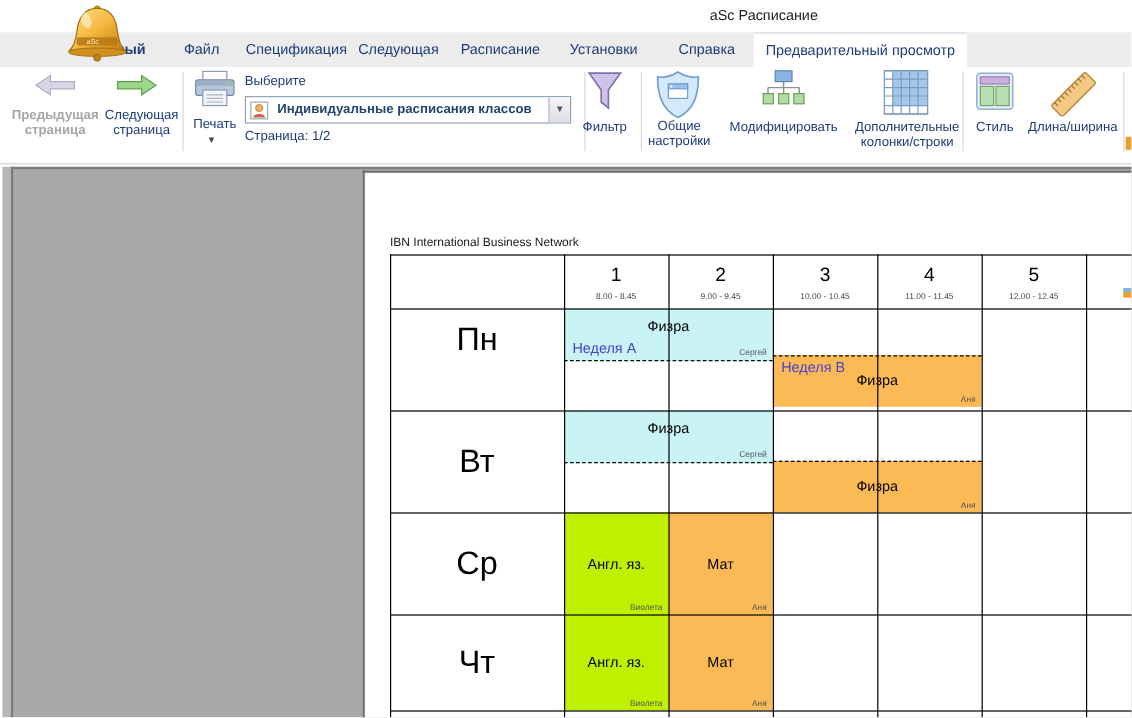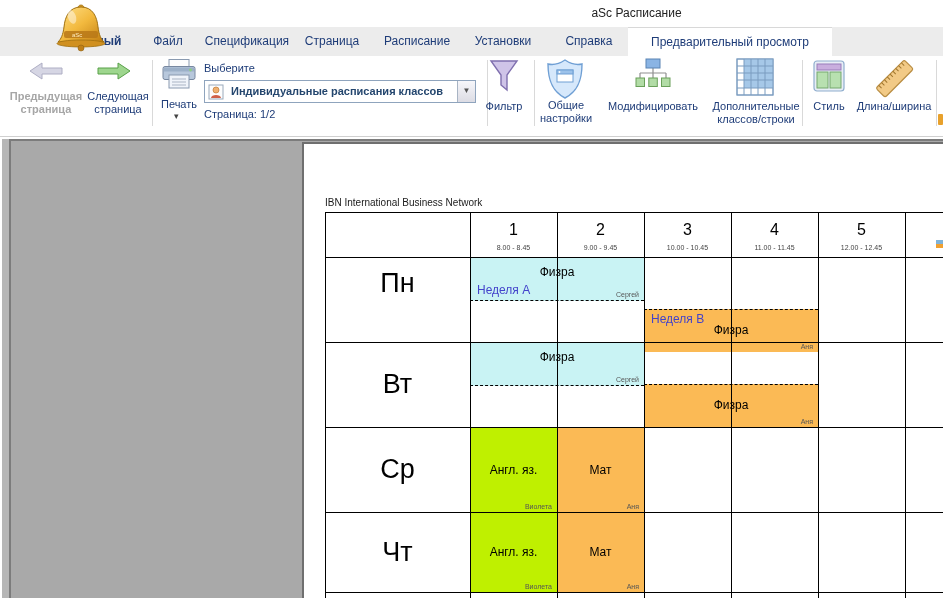--- a/index.html
+++ b/index.html
@@ -83,25 +83,25 @@
     <text x="22" y="35" font-size="6" fill="#ffeec0" font-family="Liberation Sans, sans-serif">aSc</text>
     <ellipse cx="31" cy="41.5" rx="24" ry="3.5" fill="#d09020" stroke="#a07010" stroke-width="0.8"></ellipse>
     <circle cx="31" cy="46" r="3" fill="#c08018" stroke="#906010" stroke-width="0.6"></circle>
     <ellipse cx="22" cy="15" rx="4" ry="7" fill="#fff" opacity="0.45" transform="rotate(-18 22 15)"></ellipse>
   </svg>
 
   <div class="tabstrip">
     <div class="tab bold" style="left:62px;width:66px;">Главный</div>
     <div class="tab" style="left:140px;width:56px;">Файл</div>
     <div class="tab" style="left:204px;width:86px;">Спецификация</div>
-    <div class="tab" style="left:294px;width:76px;">Страница</div>
+    <div class="tab" style="left:294px;width:76px;">Следующая</div>
     <div class="tab" style="left:376px;width:82px;">Расписание</div>
     <div class="tab" style="left:464px;width:78px;">Установки</div>
     <div class="tab" style="left:550px;width:78px;">Справка</div>
-    <div class="tab active" style="left:628px;width:204px;">Предварительный просмотр</div>
+    <div class="tab active" style="left:628px;width:178px;">Предварительный просмотр</div>
   </div>
 
   <div class="ribbon">
 
     <svg class="ricon" style="left:28px;top:6px;" width="36" height="18" viewBox="0 0 36 18">
       <path d="M2,9 L14,1 L14,6 L34,6 L34,12 L14,12 L14,17 Z" fill="#d6d6e4" stroke="#aeaec4" stroke-width="1"></path>
     </svg>
     <div class="rlabel disabled" style="left:0;top:34px;width:92px;font-weight:bold;">Предыдущая страница</div>
 
     <svg class="ricon" style="left:96px;top:6px;" width="36" height="18" viewBox="0 0 36 18">
@@ -159,21 +159,21 @@
       <rect x="27.5" y="20" width="8.5" height="8.5" fill="#b2dca6" stroke="#6aa05a"></rect>
     </svg>
     <div class="rlabel" style="left:598px;top:44px;width:110px;">Модифицировать</div>
 
     <svg class="ricon" style="left:736px;top:2px;" width="38" height="38" viewBox="0 0 38 38">
       <rect x="1" y="1" width="36" height="36" fill="#fff" stroke="#7a9cc0"></rect>
       <rect x="8" y="1" width="29" height="29" fill="#a6c8e8"></rect>
       <path d="M8,1 V37 M15,1 V37 M22,1 V37 M29,1 V37 M1,8 H37 M1,15 H37 M1,22 H37 M1,30 H37" stroke="#7a9cc0" stroke-width="1" fill="none"></path>
       <rect x="1" y="1" width="36" height="36" fill="none" stroke="#7a9cc0"></rect>
     </svg>
-    <div class="rlabel" style="left:700px;top:44px;width:112px;">Дополнительные классов/строки</div>
+    <div class="rlabel" style="left:700px;top:44px;width:112px;">Дополнительные колонки/строки</div>
 
     <div class="rsep" style="left:802px;"></div>
 
     <svg class="ricon" style="left:812px;top:2px;" width="34" height="38" viewBox="0 0 34 38">
       <rect x="2" y="3" width="30" height="30" rx="3" fill="#e8eef6" stroke="#90aece" stroke-width="1.2"></rect>
       <rect x="5" y="6" width="24" height="6" fill="#c9aede" stroke="#9a7cba"></rect>
       <rect x="5" y="14" width="11" height="16" fill="#b8e0b0" stroke="#74a86c"></rect>
       <rect x="18" y="14" width="11" height="16" fill="#b8e0b0" stroke="#74a86c"></rect>
     </svg>
     <div class="rlabel" style="left:806px;top:44px;width:46px;">Стиль</div>
@@ -197,21 +197,21 @@
   <div class="headernote">IBN International Business Network</div>
   <div class="miniglyph"></div>
 
   <div class="sched">
 
     <div class="lesson cyan dash-b" style="left:145px;top:45px;width:174px;height:44px;">
       <div class="subj half">Физра</div>
       <div class="week">Неделя A</div>
       <div class="teacher">Сергей</div>
     </div>
-    <div class="lesson orange dash-t" style="left:319px;top:97px;width:174px;height:43px;">
+    <div class="lesson orange dash-t" style="left:319px;top:84px;width:174px;height:43px;">
       <div class="week attop">Неделя B</div>
       <div class="subj half2">Физра</div>
       <div class="teacher">Аня</div>
     </div>
     <div class="lesson cyan dash-b" style="left:145px;top:130px;width:174px;height:44px;">
       <div class="subj half">Физра</div>
       <div class="teacher">Сергей</div>
     </div>
     <div class="lesson orange dash-t" style="left:319px;top:172px;width:174px;height:43px;">
       <div class="subj half2">Физра</div>

